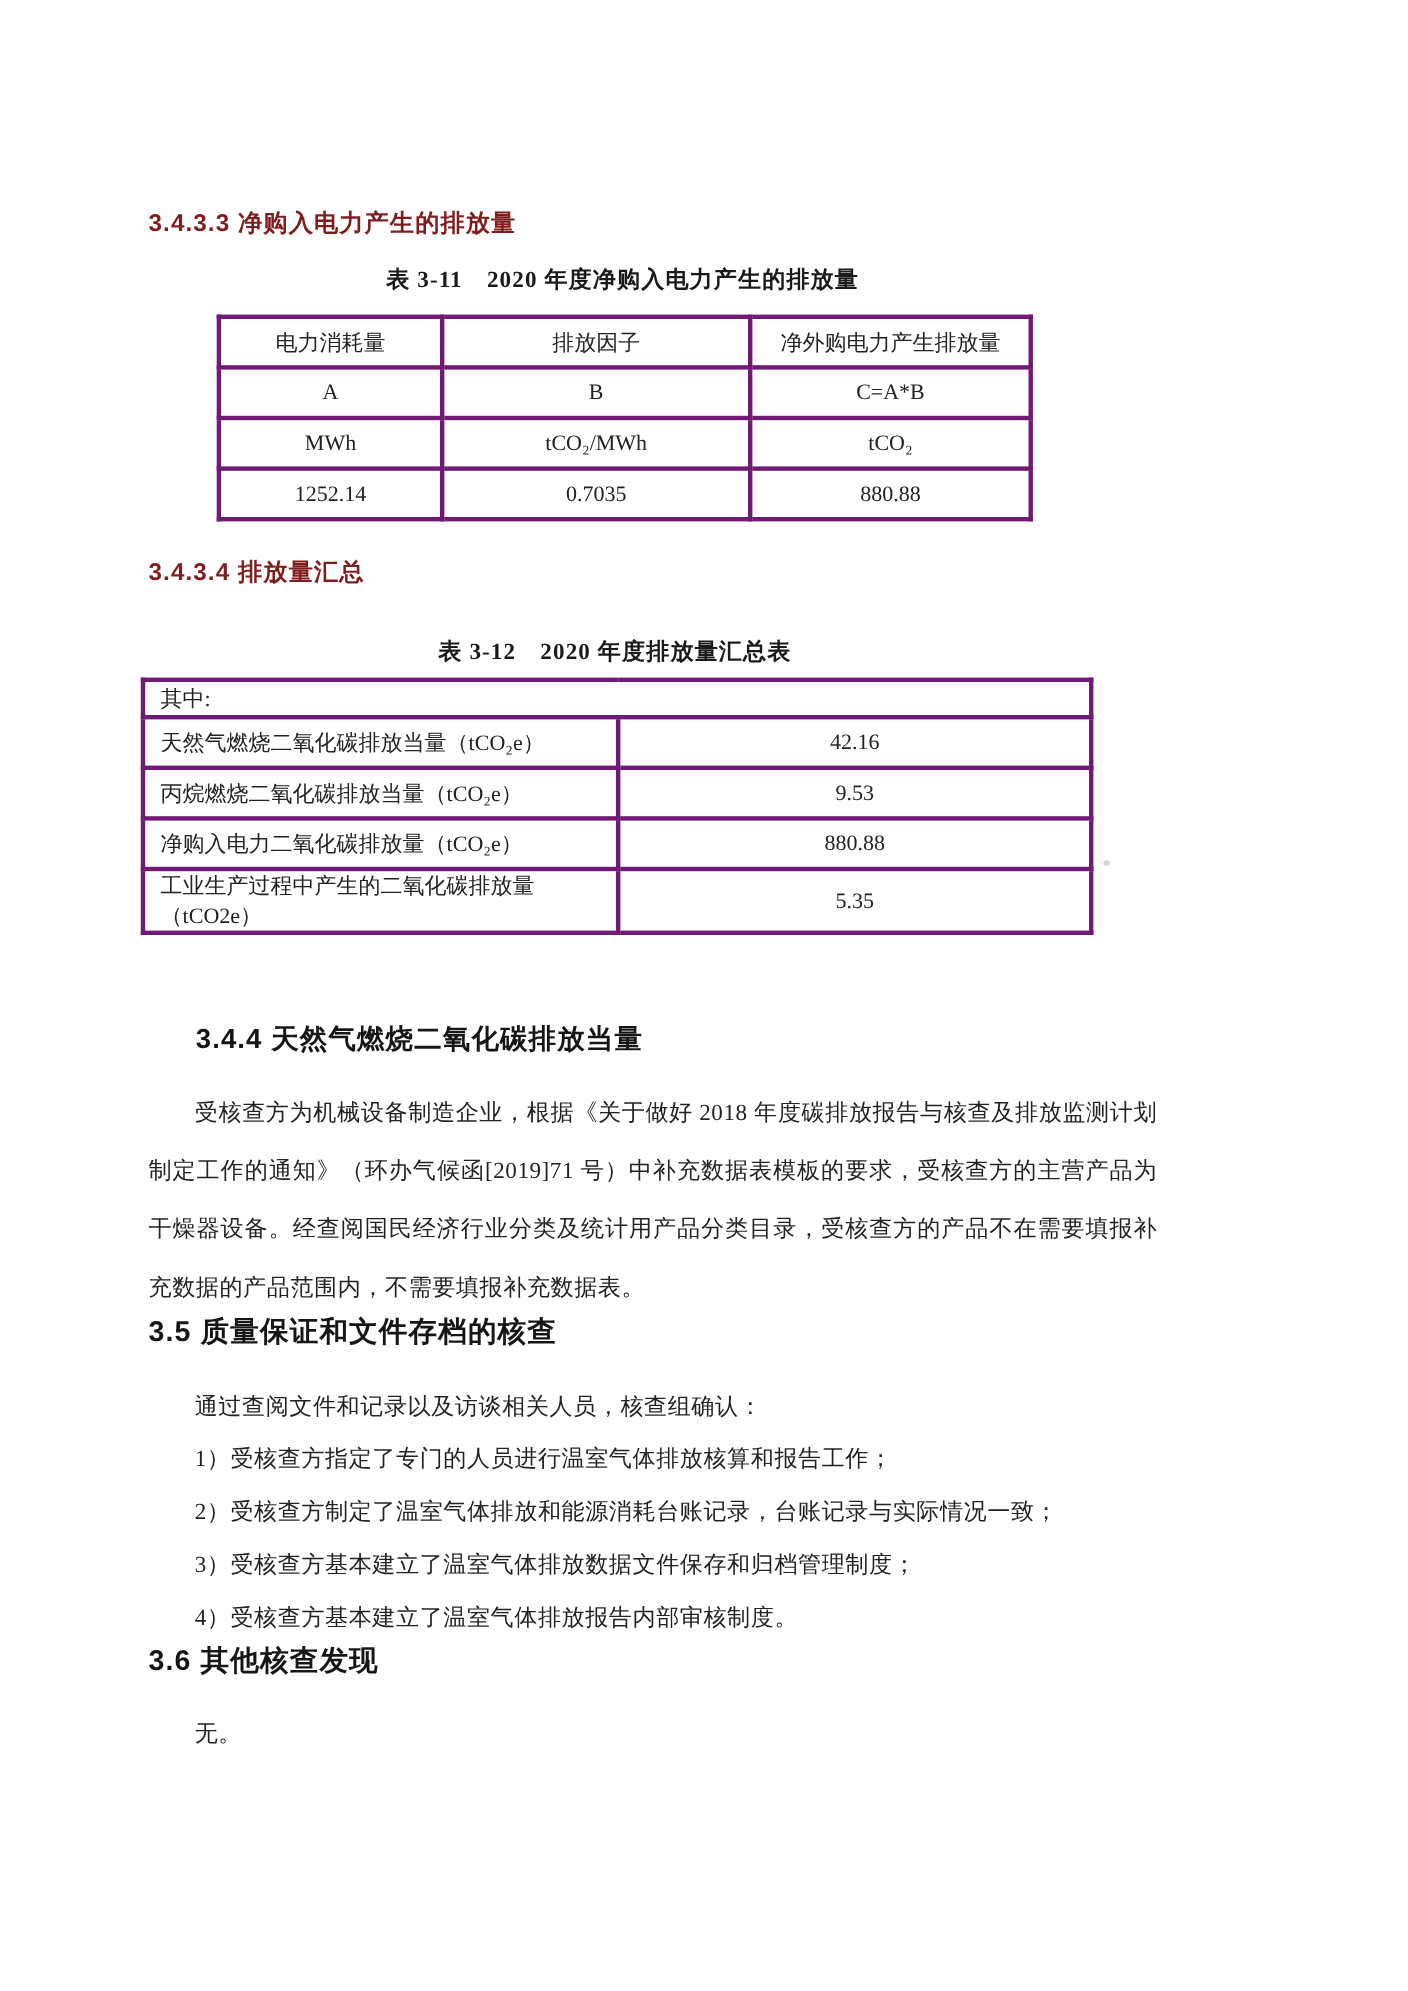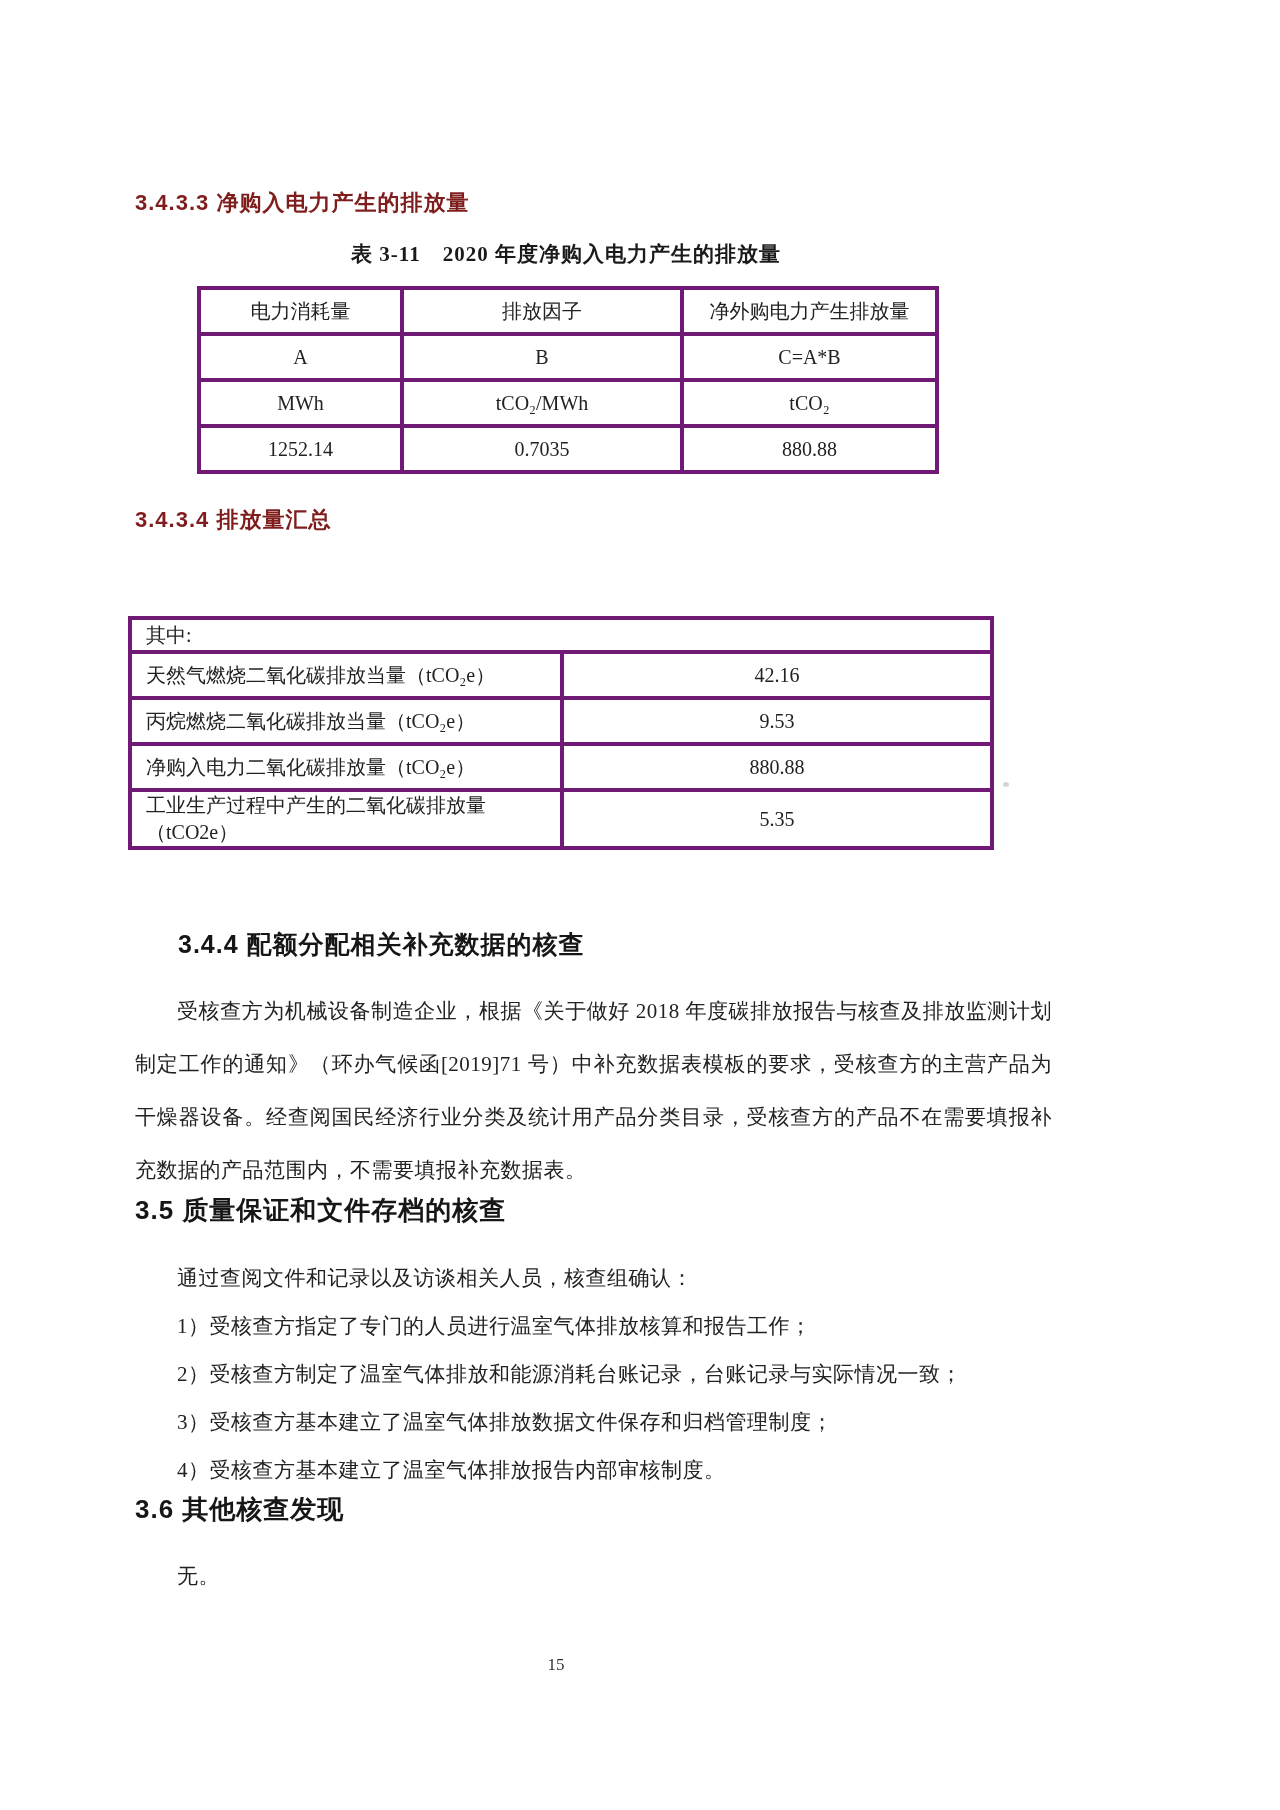--- a/index.html
+++ b/index.html
@@ -136,20 +136,21 @@
       <tr>
         <td class="cell-center">1252.14</td>
         <td class="cell-center">0.7035</td>
         <td class="cell-center">880.88</td>
       </tr>
     </tbody>
   </table>
 
   <div class="abs h-sub" style="left:135px; top:505px;">3.4.3.4 排放量汇总</div>
 
+  <div class="abs tbl-caption" style="left:128px; top:578px; width:862px;">表 3-12　2020 年度排放量汇总表</div>
 
   <table class="abs doc-table t12" style="left:128px; top:616px;">
     <colgroup>
       <col style="width:432px">
         <col style="width:430px">
     </colgroup>
     <tbody>
       <tr class="r-thin">
         <td class="cell-left" colspan="2">其中:</td>
       </tr>
@@ -167,32 +168,31 @@
       </tr>
       <tr class="r-tall">
         <td class="cell-left">工业生产过程中产生的二氧化碳排放量（tCO2e）</td>
         <td class="cell-center">5.35</td>
       </tr>
     </tbody>
   </table>
 
   <div class="abs scan-dot" style="left:1003px; top:782px;"></div>
 
-  <div class="abs h-mid" style="left:178px; top:928px;">3.4.4 配额分配相关补充数据的核查</div>
+  <div class="abs h-mid" style="left:178px; top:928px;">3.4.4 天然气燃烧二氧化碳排放当量</div>
 
   <div class="abs body-text para" style="left:135px; top:985px;">受核查方为机械设备制造企业，根据《关于做好 2018 年度碳排放报告与核查及排放监测计划制定工作的通知》（环办气候函[2019]71 号）中补充数据表模板的要求，受核查方的主营产品为干燥器设备。经查阅国民经济行业分类及统计用产品分类目录，受核查方的产品不在需要填报补充数据的产品范围内，不需要填报补充数据表。</div>
 
   <div class="abs h-big" style="left:135px; top:1193px;">3.5 质量保证和文件存档的核查</div>
 
   <div class="abs body-text line" style="left:177px; top:1252px;">通过查阅文件和记录以及访谈相关人员，核查组确认：</div>
 
   <div class="abs body-text line" style="left:177px; top:1300px;">1）受核查方指定了专门的人员进行温室气体排放核算和报告工作；</div>
   <div class="abs body-text line" style="left:177px; top:1348px;">2）受核查方制定了温室气体排放和能源消耗台账记录，台账记录与实际情况一致；</div>
   <div class="abs body-text line" style="left:177px; top:1396px;">3）受核查方基本建立了温室气体排放数据文件保存和归档管理制度；</div>
   <div class="abs body-text line" style="left:177px; top:1444px;">4）受核查方基本建立了温室气体排放报告内部审核制度。</div>
 
   <div class="abs h-big" style="left:135px; top:1492px;">3.6 其他核查发现</div>
 
   <div class="abs body-text line" style="left:177px; top:1550px;">无。</div>
 
-  <div class="abs page-number" style="top:1655px;">15</div>
 
 </div>
 
 </body></html>

